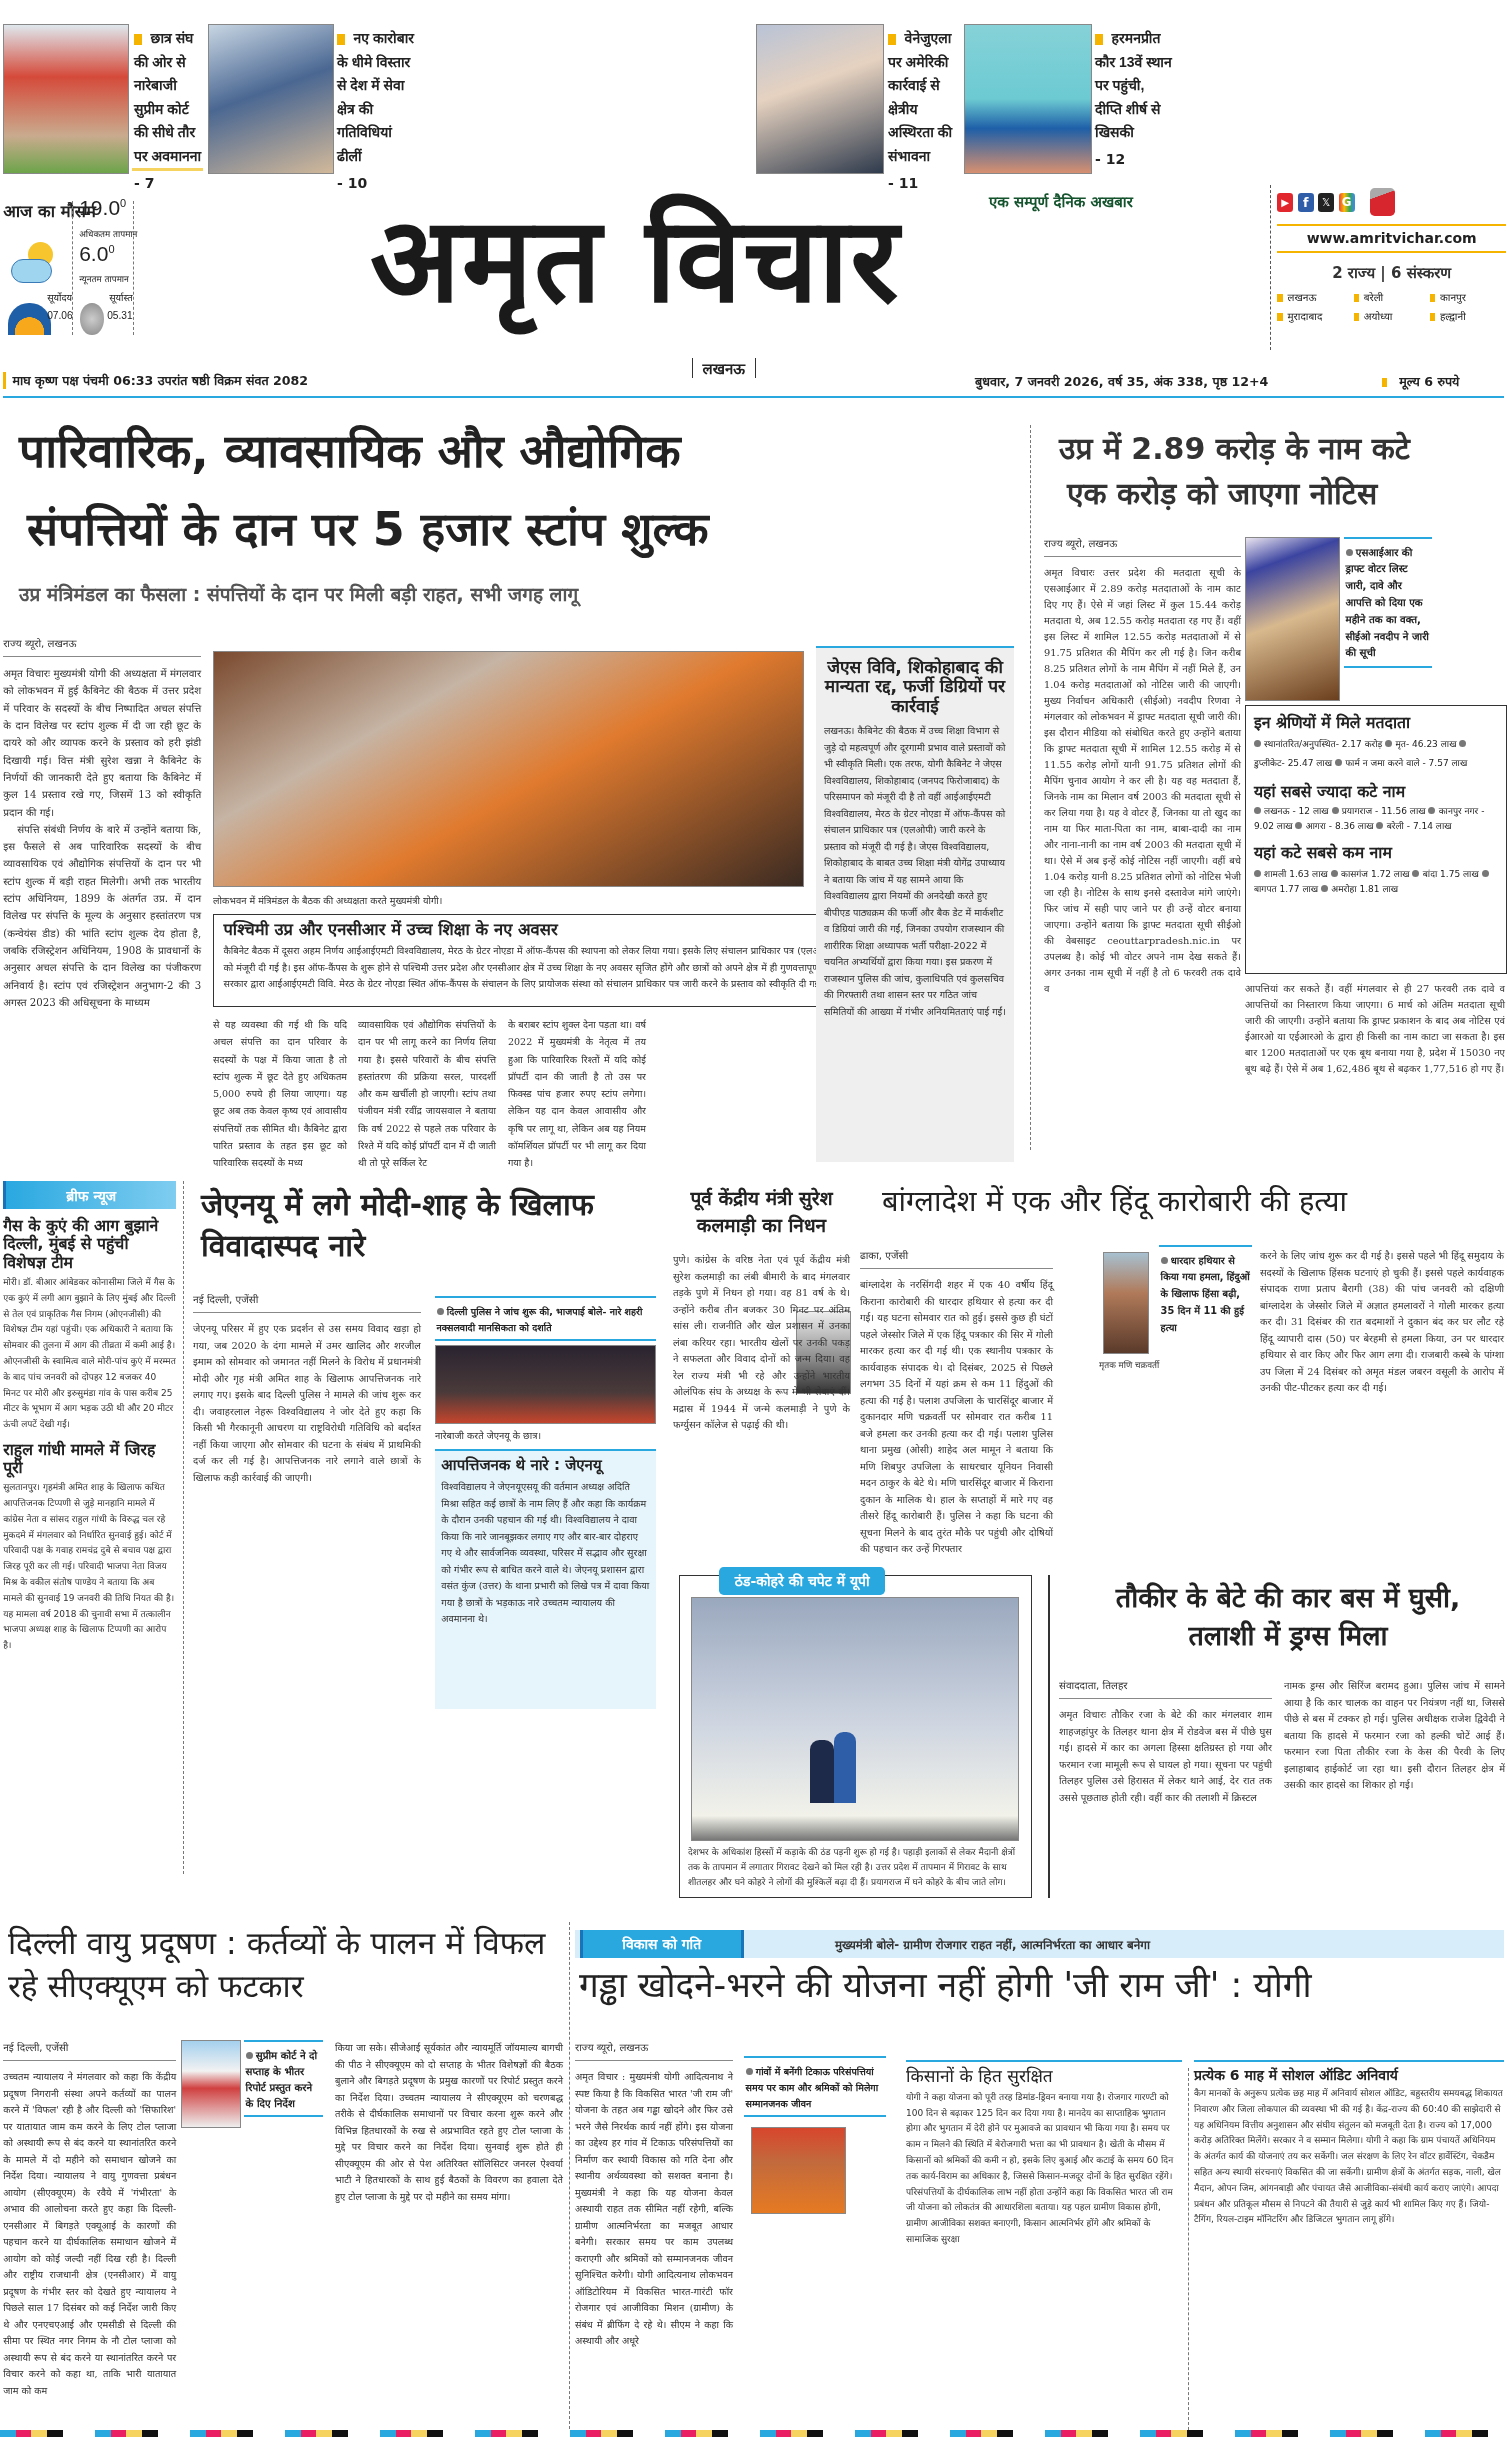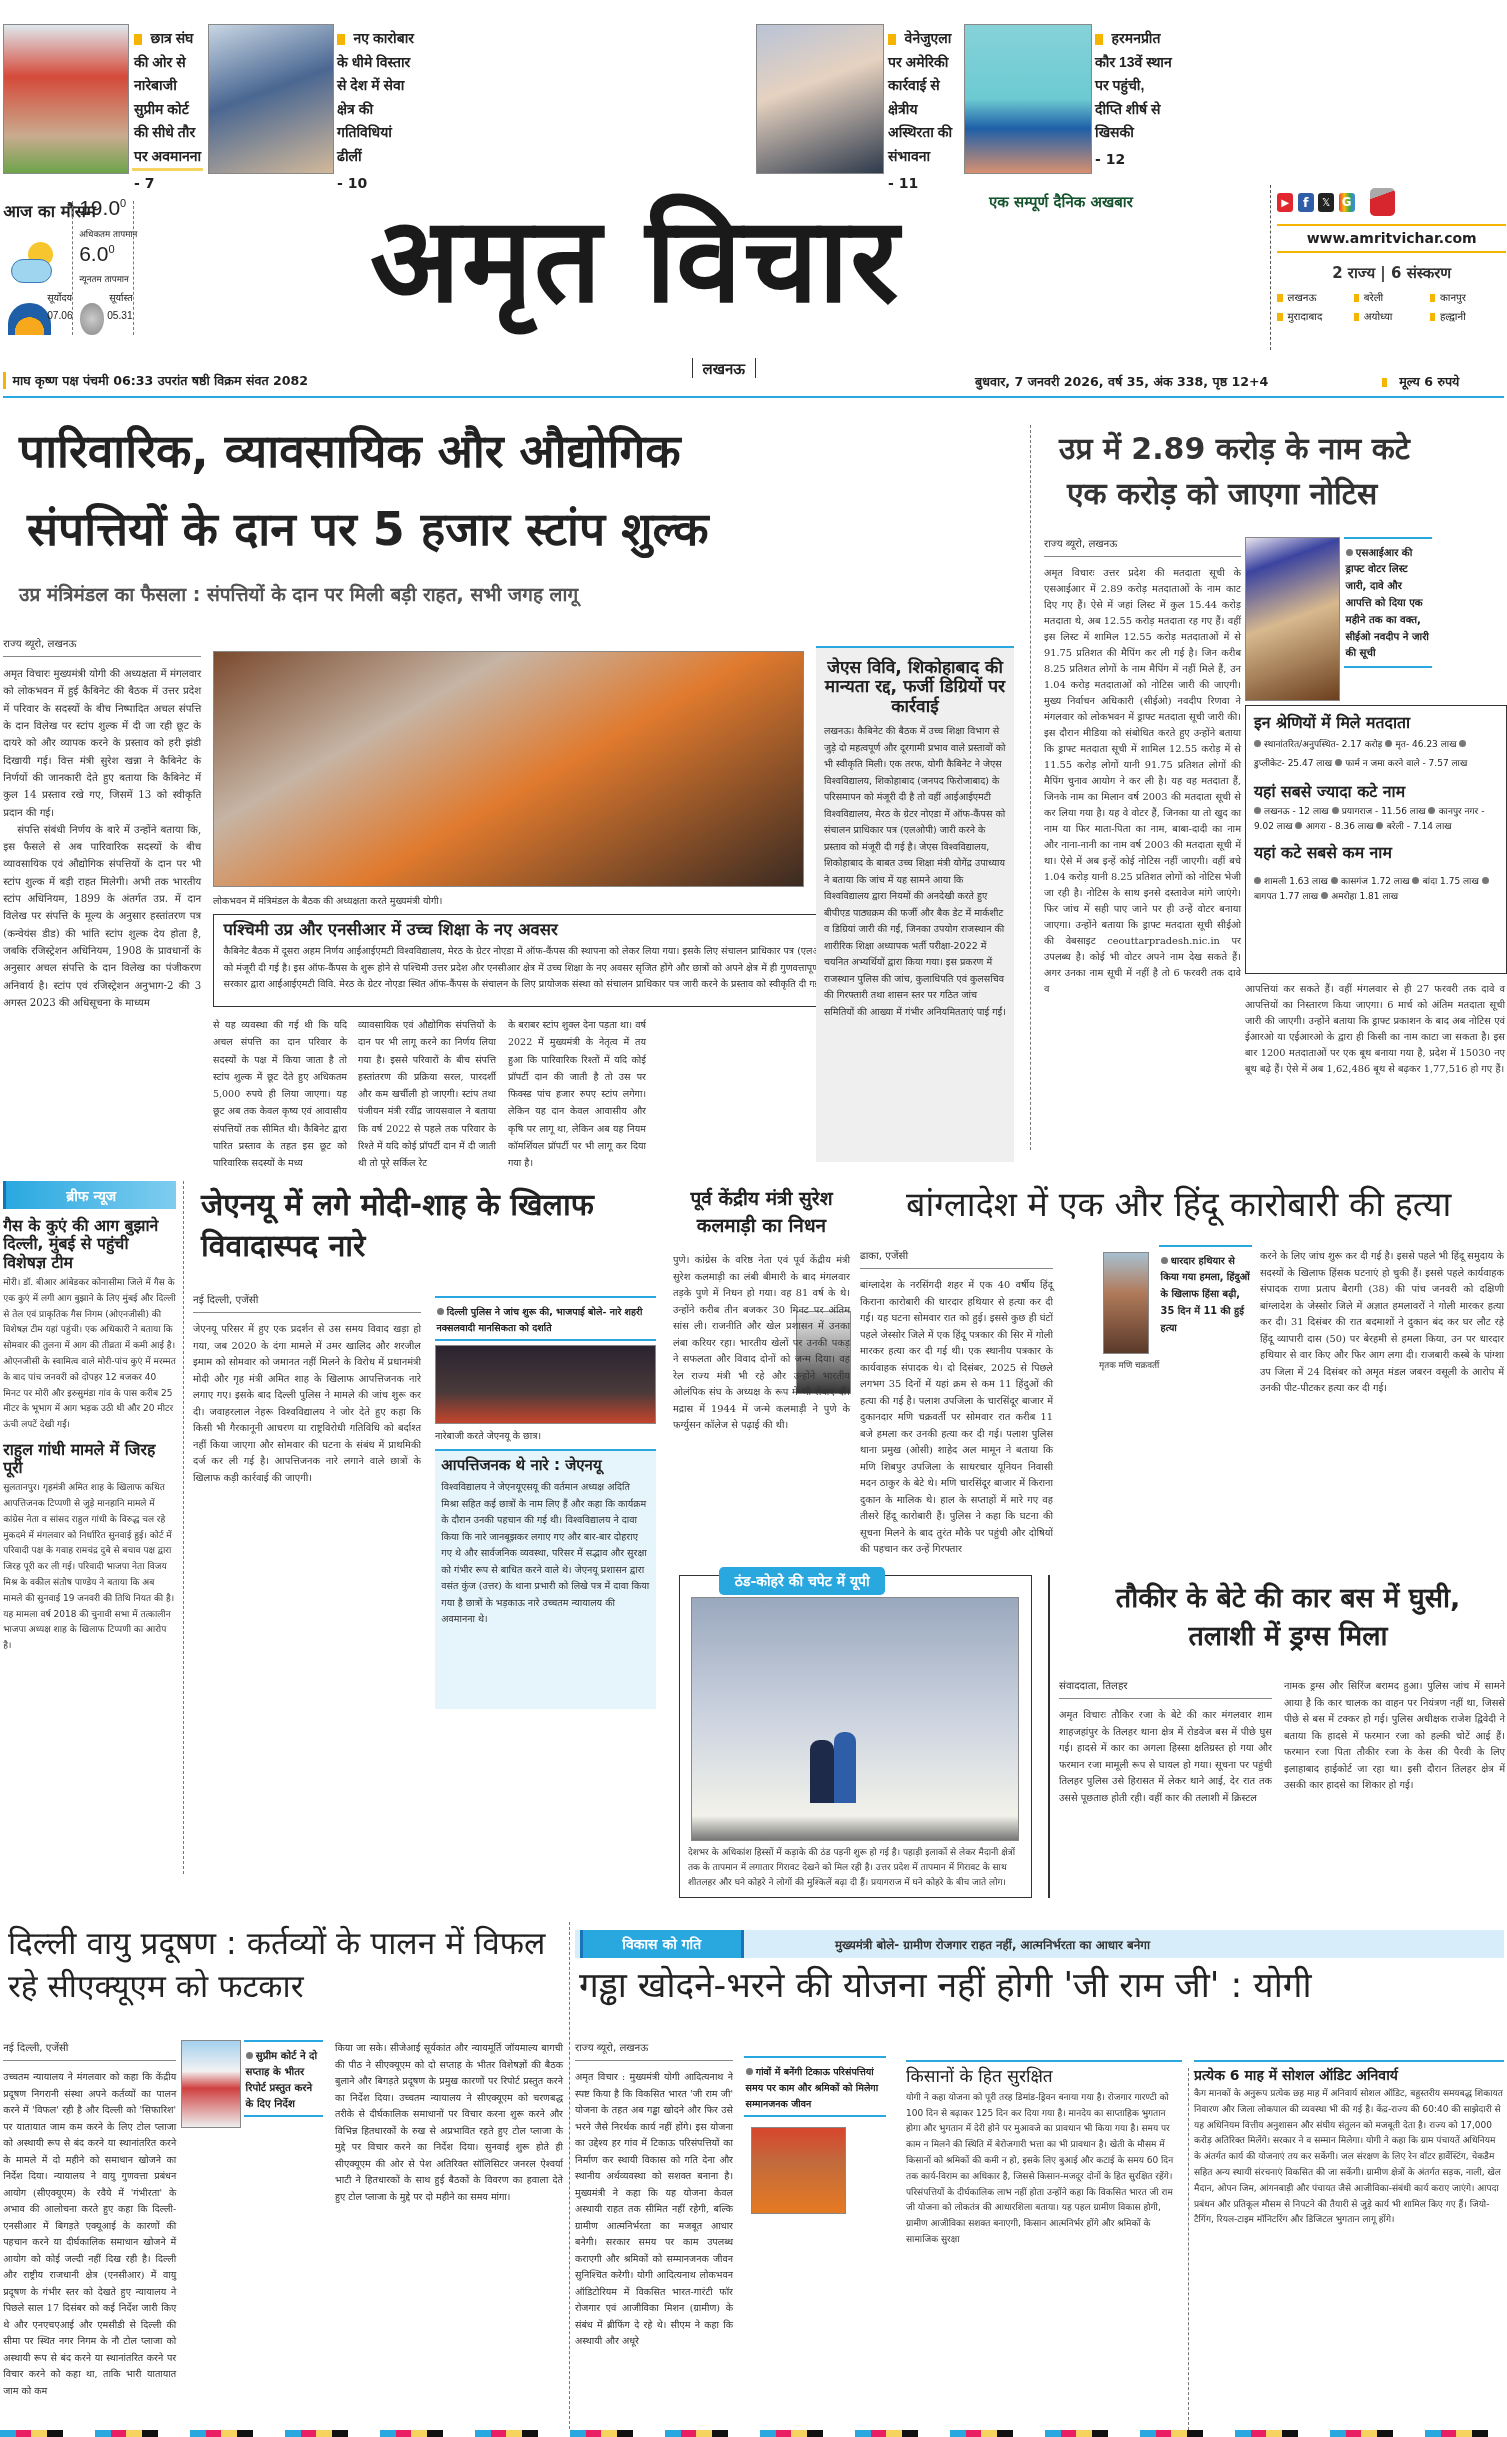--- a/index.html
+++ b/index.html
@@ -142,21 +142,21 @@
 <div class="abs" style="left:1245px;top:705px;width:262px;height:269px;border:1.6px solid #333;padding:7.9px">
   <div class="hed" style="font-size:15.8px">इन श्रेणियों में मिले मतदाता</div>
   <div style="font-size:9px;line-height:19px;margin:3.2px 0 9.5px">
     <span class="bullet-dot"></span><span>स्थानांतरित/अनुपस्थित- 2.17 करोड़</span> <span class="bullet-dot"></span><span>मृत- 46.23 लाख</span> <span class="bullet-dot"></span><span>डुप्लीकेट- 25.47 लाख</span> <span class="bullet-dot"></span><span>फार्म न जमा करने वाले - 7.57 लाख</span>
   </div>
   <div class="hed" style="font-size:15.8px">यहां सबसे ज्यादा कटे नाम</div>
   <div style="font-size:9px;line-height:15px;margin:3.2px 0 9.5px">
     <span class="bullet-dot"></span><span>लखनऊ - 12 लाख</span> <span class="bullet-dot"></span><span>प्रयागराज - 11.56 लाख</span> <span class="bullet-dot"></span><span>कानपुर नगर - 9.02 लाख</span> <span class="bullet-dot"></span><span>आगरा - 8.36 लाख</span> <span class="bullet-dot"></span><span>बरेली - 7.14 लाख</span>
   </div>
   <div class="hed" style="font-size:15.8px">यहां कटे सबसे कम नाम</div>
-  <div style="font-size:9px;line-height:15px;margin-top:12px">
+  <div style="font-size:9px;line-height:15px;margin-top:5px">
     <span class="bullet-dot"></span><span>शामली 1.63 लाख</span> <span class="bullet-dot"></span><span>कासगंज 1.72 लाख</span> <span class="bullet-dot"></span><span>बांदा 1.75 लाख</span> <span class="bullet-dot"></span><span>बागपत 1.77 लाख</span> <span class="bullet-dot"></span><span>अमरोहा 1.81 लाख</span>
   </div>
 </div>
 <div class="abs body" style="left:1245px;top:981px;width:260px;font-size:9.8px;line-height:16px">आपत्तियां कर सकते हैं। वहीं मंगलवार से ही 27 फरवरी तक दावे व आपत्तियों का निस्तारण किया जाएगा। 6 मार्च को अंतिम मतदाता सूची जारी की जाएगी। उन्होंने बताया कि ड्राफ्ट प्रकाशन के बाद अब नोटिस एवं ईआरओ या एईआरओ के द्वारा ही किसी का नाम काटा जा सकता है। इस बार 1200 मतदाताओं पर एक बूथ बनाया गया है, प्रदेश में 15030 नए बूथ बढ़े हैं। ऐसे में अब 1,62,486 बूथ से बढ़कर 1,77,516 हो गए हैं।</div>
 
 <div class="abs" style="left:3.2px;top:1181px;width:173px">
   <div style="background:linear-gradient(90deg,#29a8e0,#7fcdf0);color:#fff;font-weight:bold;font-size:14px;text-align:center;padding:4.7px 0;border-left:3.2px solid #1873b8"><span>ब्रीफ न्यूज</span></div>
   <div class="hed" style="font-size:15.8px;margin-top:7.9px">गैस के कुएं की आग बुझाने दिल्ली, मुंबई से पहुंची विशेषज्ञ टीम</div>
   <p style="font-size:9px;line-height:15.8px;color:#333;margin-top:3.2px">मोरी। डॉ. बीआर आंबेडकर कोनासीमा जिले में गैस के एक कुएं में लगी आग बुझाने के लिए मुंबई और दिल्ली से तेल एवं प्राकृतिक गैस निगम (ओएनजीसी) की विशेषज्ञ टीम यहां पहुंची। एक अधिकारी ने बताया कि सोमवार की तुलना में आग की तीव्रता में कमी आई है। ओएनजीसी के स्वामित्व वाले मोरी-पांच कुएं में मरम्मत के बाद पांच जनवरी को दोपहर 12 बजकर 40 मिनट पर मोरी और इरुसुमंडा गांव के पास करीब 25 मीटर के भूभाग में आग भड़क उठी थी और 20 मीटर ऊंची लपटें देखी गईं।</p>
   <div class="hed" style="font-size:15.8px;margin-top:7.9px">राहुल गांधी मामले में जिरह पूरी</div>
@@ -185,21 +185,21 @@
 
 <div class="abs" style="left:679px;top:1575px;width:353px;height:323px;border:1.6px solid #333">
   <div class="abs" style="left:39px;top:-9.5px;background:#29a8e0;color:#fff;font-weight:bold;font-size:14px;padding:4.7px 15.8px;border-radius:4.7px"><span>ठंड-कोहरे की चपेट में यूपी</span></div>
   <div class="abs photo" style="left:11px;top:20.5px;width:328px;height:244px;background:linear-gradient(180deg,#9aa8be 0%,#cdd4e0 50%,#f2f2ea 90%,#777 100%)">
     <div style="position:absolute;left:118px;top:142px;width:23.6px;height:63px;border-radius:9.5px 9.5px 0 0;background:#1e2a4a"></div>
     <div style="position:absolute;left:142px;top:134px;width:22px;height:71px;border-radius:9.5px 9.5px 0 0;background:#2e5ea8"></div>
   </div>
   <p class="abs" style="left:7.9px;top:269px;width:337px;font-size:9px;line-height:15px;color:#333">देशभर के अधिकांश हिस्सों में कड़ाके की ठंड पड़नी शुरू हो गई है। पहाड़ी इलाकों से लेकर मैदानी क्षेत्रों तक के तापमान में लगातार गिरावट देखने को मिल रही है। उत्तर प्रदेश में तापमान में गिरावट के साथ शीतलहर और घने कोहरे ने लोगों की मुश्किलें बढ़ा दी हैं। प्रयागराज में घने कोहरे के बीच जाते लोग।</p>
 </div>
 
-<div class="abs hed" style="left:906px;top:1185px;font-size:34px;font-weight:normal">बांग्लादेश में एक और हिंदू कारोबारी की हत्या</div>
+<div class="abs hed" style="left:882px;top:1185px;font-size:29px;font-weight:normal">बांग्लादेश में एक और हिंदू कारोबारी की हत्या</div>
 <div class="abs" style="left:860px;top:1248px;width:193px">
   <div class="byline">ढाका, एजेंसी</div>
   <p class="body" style="font-size:9.8px;line-height:16.5px">बांग्लादेश के नरसिंगदी शहर में एक 40 वर्षीय हिंदू किराना कारोबारी की धारदार हथियार से हत्या कर दी गई। यह घटना सोमवार रात को हुई। इससे कुछ ही घंटों पहले जेस्सोर जिले में एक हिंदू पत्रकार की सिर में गोली मारकर हत्या कर दी गई थी। एक स्थानीय पत्रकार के कार्यवाहक संपादक थे। दो दिसंबर, 2025 से पिछले लगभग 35 दिनों में यहां क्रम से कम 11 हिंदुओं की हत्या की गई है। पलाश उपजिला के चारसिंदूर बाजार में दुकानदार मणि चक्रवर्ती पर सोमवार रात करीब 11 बजे हमला कर उनकी हत्या कर दी गई। पलाश पुलिस थाना प्रमुख (ओसी) शाहेद अल मामून ने बताया कि मणि शिबपुर उपजिला के साधरचार यूनियन निवासी मदन ठाकुर के बेटे थे। मणि चारसिंदूर बाजार में किराना दुकान के मालिक थे। हाल के सप्ताहों में मारे गए वह तीसरे हिंदू कारोबारी हैं। पुलिस ने कहा कि घटना की सूचना मिलने के बाद तुरंत मौके पर पहुंची और दोषियों की पहचान कर उन्हें गिरफ्तार</p>
 </div>
 <div class="abs photo" style="left:1103px;top:1252px;width:46px;height:102px;background:linear-gradient(180deg,#a7c0d0 0%,#b07a5a 40%,#5a3a2a 100%)"></div>
 <div class="abs cap" style="left:1099px;top:1359px;font-size:8.7px">मृतक मणि चक्रवर्ती</div>
 <div class="abs" style="left:1159px;top:1245px;width:93px;border-top:2.4px solid #29a8e0;padding:4.7px 1.6px">
   <span class="bullet-dot"></span><span style="font-weight:bold;font-size:9.8px;line-height:15.8px">धारदार हथियार से किया गया हमला, हिंदुओं के खिलाफ हिंसा बढ़ी, 35 दिन में 11 की हुई हत्या</span>
 </div>
 <p class="abs body" style="left:1260px;top:1248px;width:244px;font-size:9.8px;line-height:16.5px">करने के लिए जांच शुरू कर दी गई है। इससे पहले भी हिंदू समुदाय के सदस्यों के खिलाफ हिंसक घटनाएं हो चुकी हैं। इससे पहले कार्यवाहक संपादक राणा प्रताप बैरागी (38) की पांच जनवरी को दक्षिणी बांग्लादेश के जेस्सोर जिले में अज्ञात हमलावरों ने गोली मारकर हत्या कर दी। 31 दिसंबर की रात बदमाशों ने दुकान बंद कर घर लौट रहे हिंदू व्यापारी दास (50) पर बेरहमी से हमला किया, उन पर धारदार हथियार से वार किए और फिर आग लगा दी। राजबारी कस्बे के पांग्शा उप जिला में 24 दिसंबर को अमृत मंडल जबरन वसूली के आरोप में उनकी पीट-पीटकर हत्या कर दी गई।</p>

